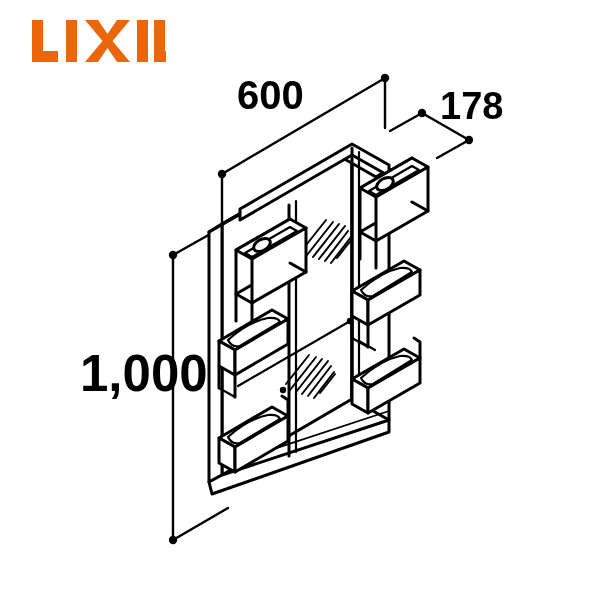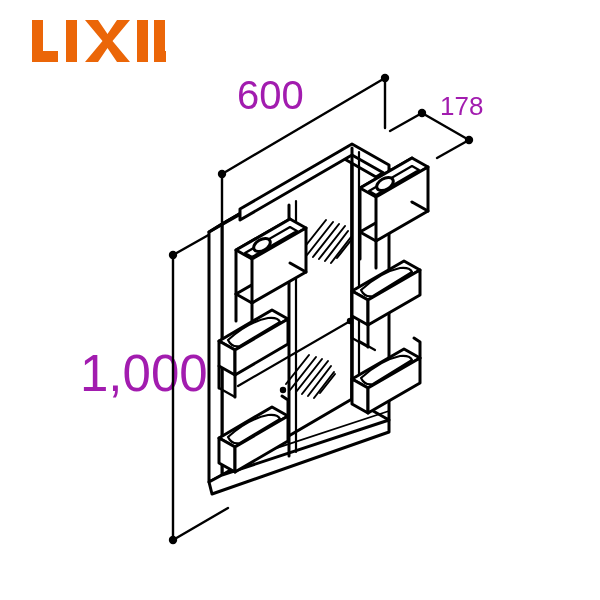--- a/index.html
+++ b/index.html
@@ -30,36 +30,36 @@
     position: absolute;
     left: 30px;
     top: 16px;
     width: 136px;
     height: 50px;
   }
 
   
   .dim-label {
     position: absolute;
-    color: #a21caf;
+    color: #000000;
     font-family: "Liberation Sans", sans-serif;
-    font-weight: 400;
+    font-weight: 700;
     white-space: nowrap;
     letter-spacing: 0px;
   }
   #dim-label-width {
     left: 237px;
     top: 73px;
     font-size: 40px;
     line-height: 44px;
   }
   #dim-label-depth {
     left: 440px;
     top: 85px;
-    font-size: 26px;
+    font-size: 38px;
     line-height: 42px;
   }
   #dim-label-height {
     left: 80px;
     top: 352px;
     font-size: 51px;
     line-height: 44px;
   }
 
   #drawing-svg {

